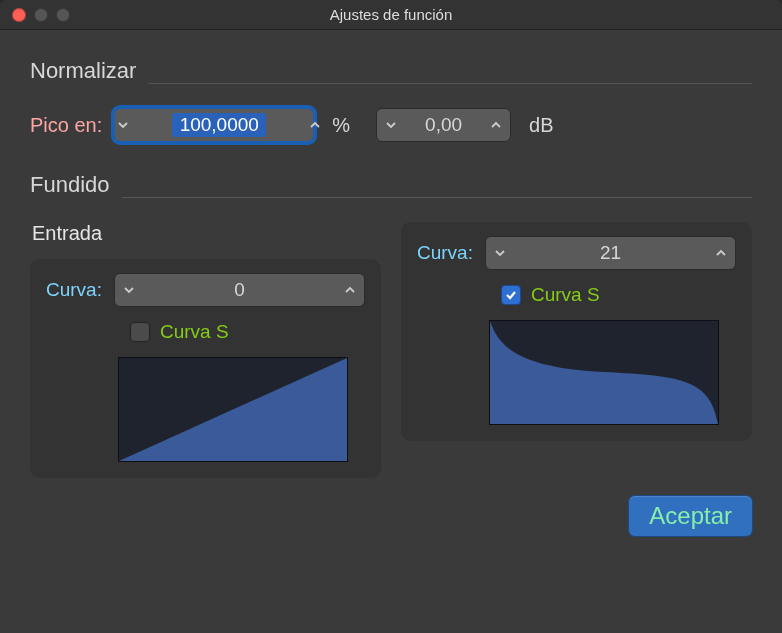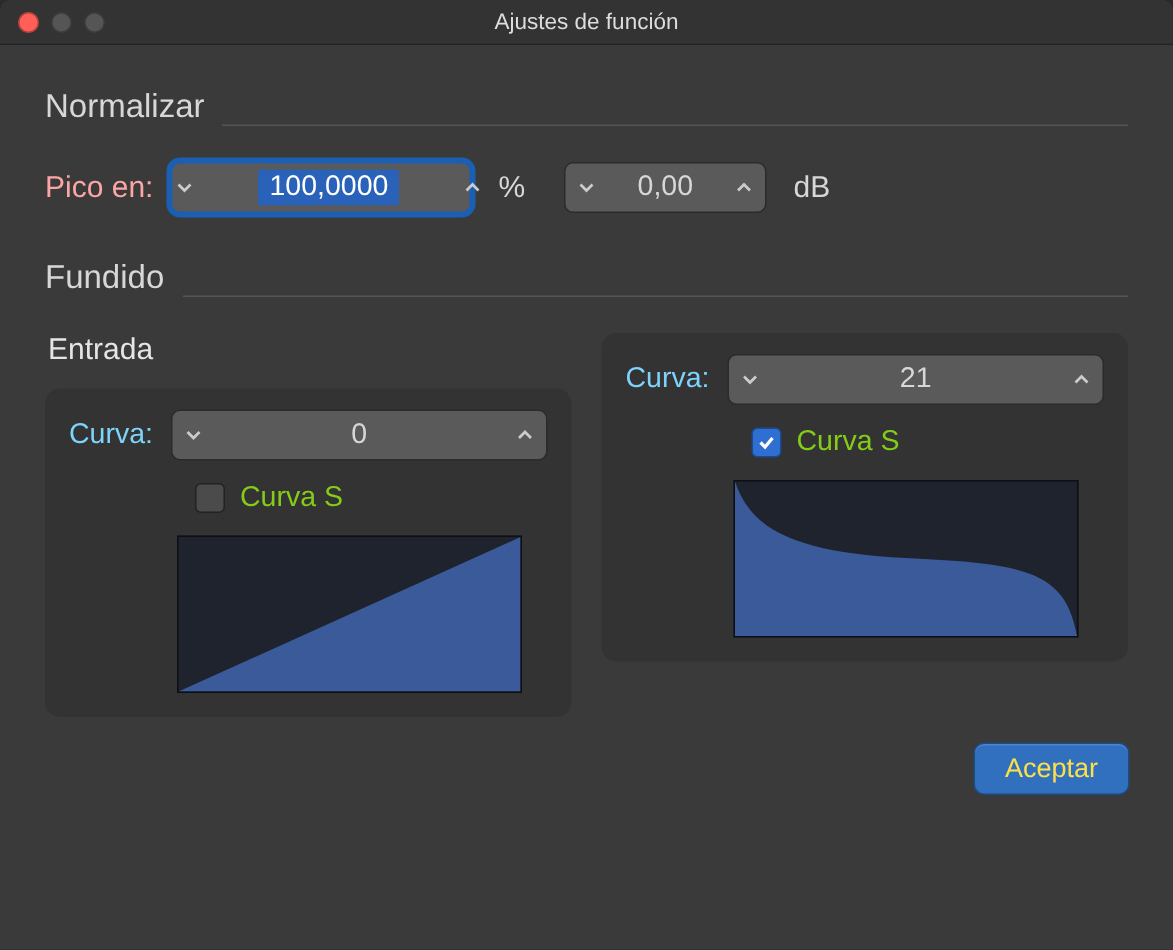--- a/index.html
+++ b/index.html
@@ -42,21 +42,21 @@
   .check-row { display:flex; align-items:center; gap:10px; margin-bottom:14px; margin-left:84px; }
   .checkbox { width:20px; height:20px; border-radius:4px; border:1px solid #222; background:#4b4b4b; display:flex; align-items:center; justify-content:center; }
   .checkbox.checked { background:#2f6fd1; border-color:#1b4a92; }
   .checkbox.checked svg { stroke:#fff; fill:none; stroke-width:2.2; }
   .check-label { font-size:19px; color:#84cc16; }
 
   .graph { width:230px; height:105px; background:#1e232d; border:1px solid #0d0f14; margin-left:72px; }
   .graph svg { display:block; width:100%; height:100%; }
 
   .footer { display:flex; justify-content:flex-end; margin-top:16px; }
-  .accept-btn { background:#316fbf; color:#fde047; border:none; border-radius:6px; font-size:18px; padding:6px 20px; box-shadow: inset 0 1px 0 rgba(255,255,255,0.15), 0 0 0 1px #1f4a80; cursor:pointer; }
+  .accept-btn { background:#316fbf; color:#86efac; border:none; border-radius:6px; font-size:24px; padding:6px 20px; box-shadow: inset 0 1px 0 rgba(255,255,255,0.15), 0 0 0 1px #1f4a80; cursor:pointer; }
 </style>
 </head>
 <body>
 
 <div class="window">
 
   <div class="titlebar">
     <div class="traffic">
       <div class="dot red"></div>
       <div class="dot"></div>

